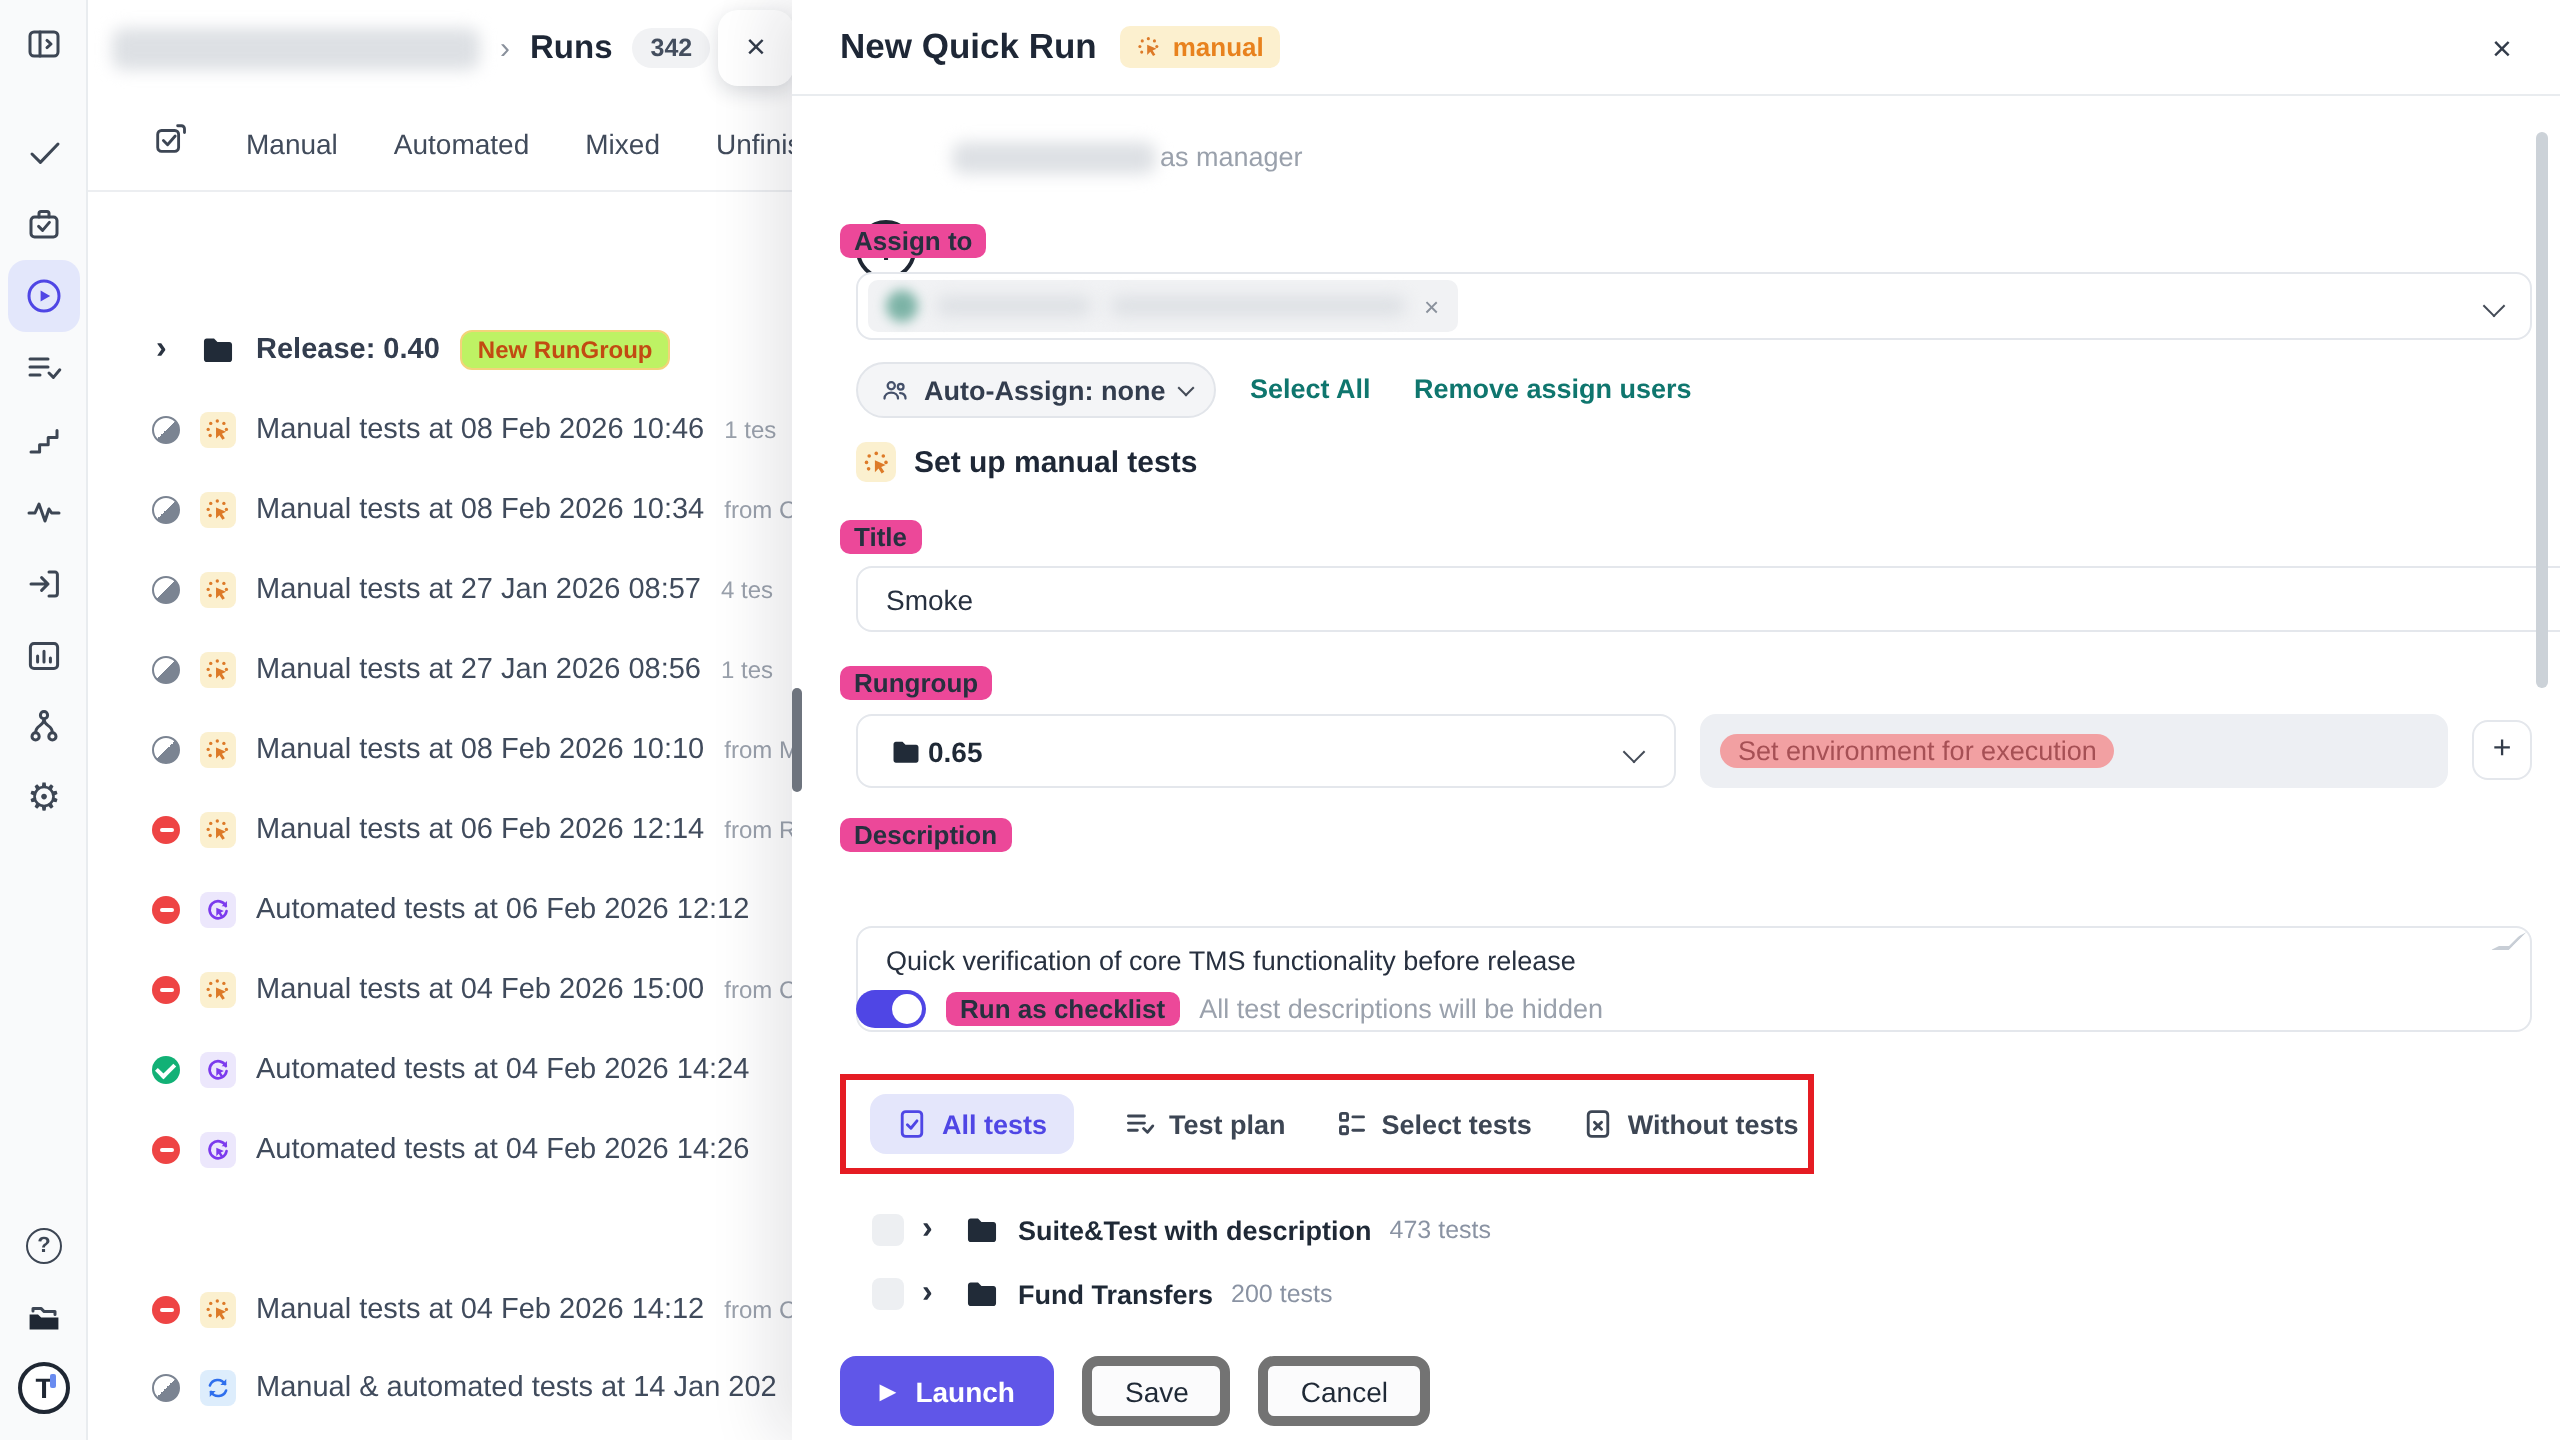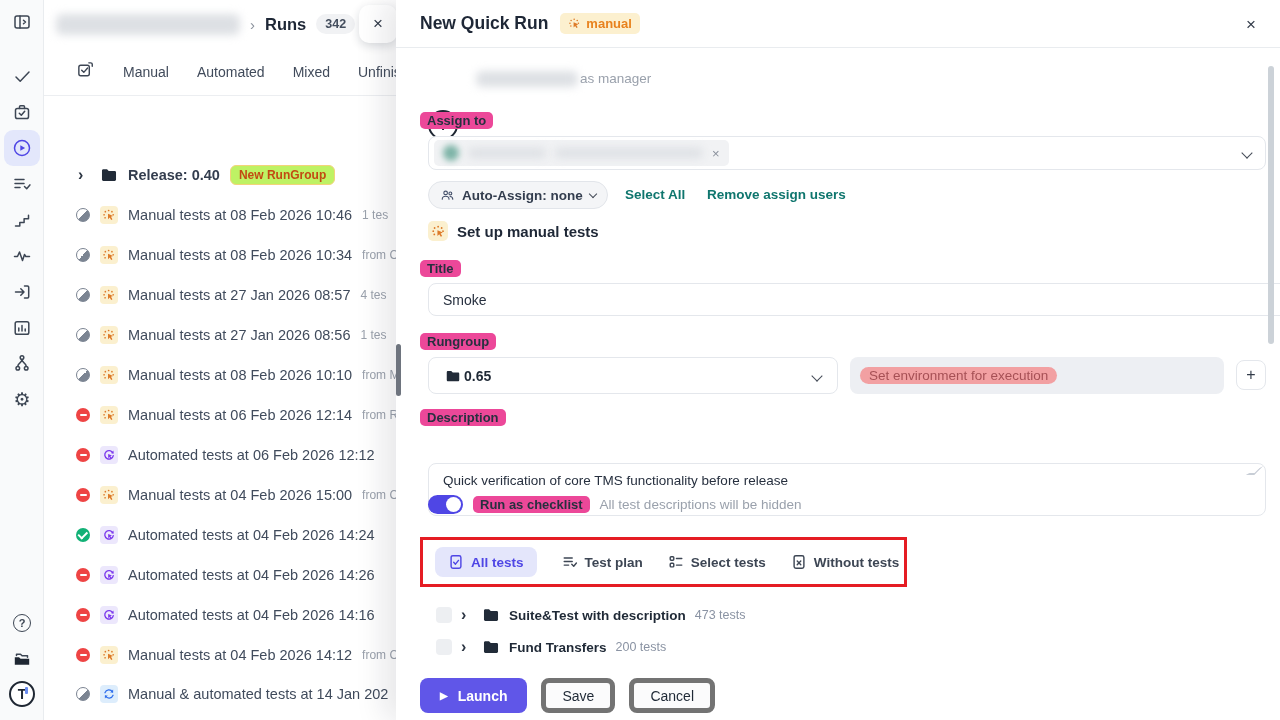--- a/index.html
+++ b/index.html
@@ -469,30 +469,20 @@
   <div class="run-row" style="top:555px">
     <span class="st st-fail"></span>
     <span class="ticon t-auto">
         <svg>
           <use href="#i-auto"></use>
         </svg>
       </span>
     <span class="rtitle">Automated tests at 04 Feb 2026 14:26</span>
     <span class="rmeta"></span>
   </div>
-  <div class="run-row" style="top:595px">
-    <span class="st st-fail"></span>
-    <span class="ticon t-auto">
-        <svg>
-          <use href="#i-auto"></use>
-        </svg>
-      </span>
-    <span class="rtitle">Automated tests at 04 Feb 2026 14:16</span>
-    <span class="rmeta"></span>
-  </div>
   <div class="run-row" style="top:635px">
     <span class="st st-fail"></span>
     <span class="ticon t-manual">
         <svg>
           <use href="#i-manual"></use>
         </svg>
       </span>
     <span class="rtitle">Manual tests at 04 Feb 2026 14:12</span>
     <span class="rmeta">from C</span>
   </div>

